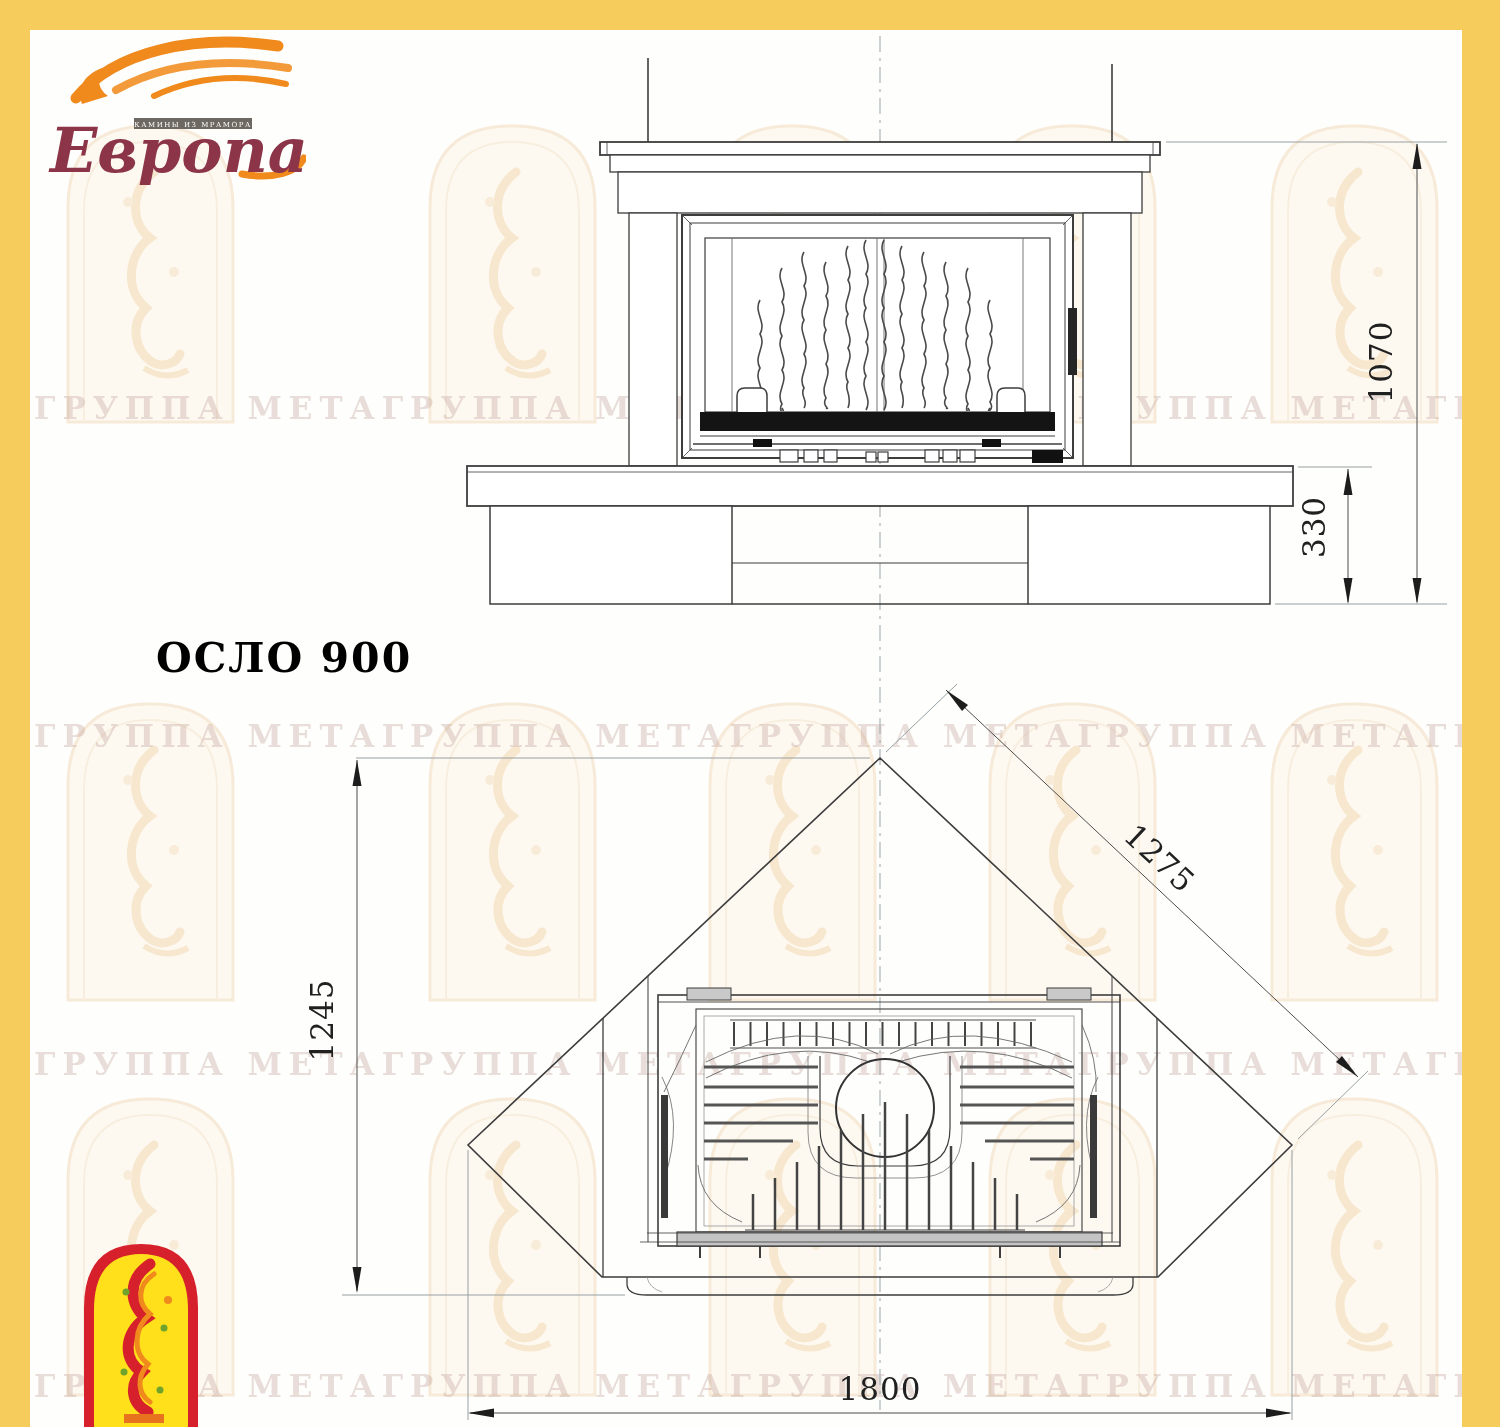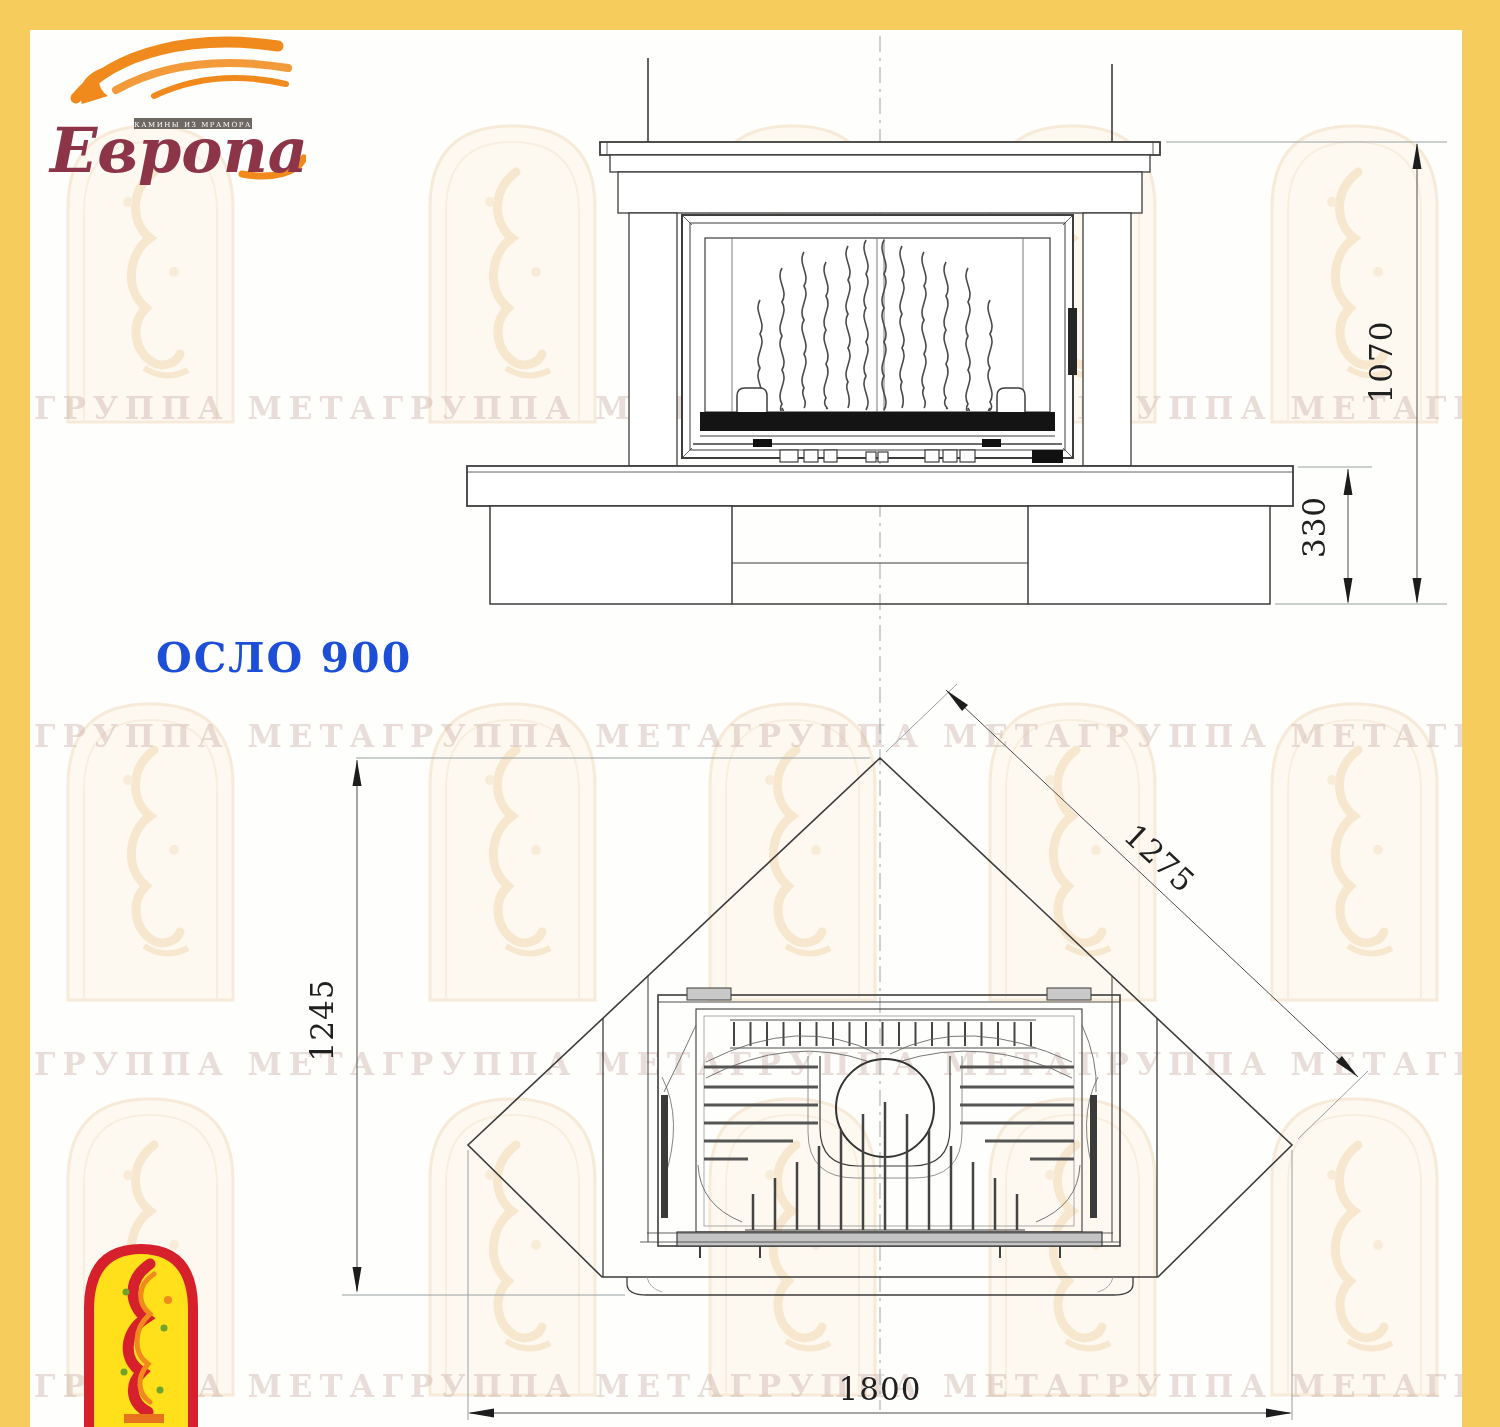--- a/index.html
+++ b/index.html
@@ -9,21 +9,21 @@
   #border-top{left:0;top:0;width:1500px;height:30px;}
   #border-left{left:0;top:0;width:30px;height:1427px;}
   #border-right{right:0;top:0;width:38px;height:1427px;}
   #wm-layer{position:absolute;left:0;top:0;width:1500px;height:1427px;z-index:1;}
   .wm-text{position:absolute;left:34px;width:1430px;height:40px;overflow:hidden;
            white-space:nowrap;font-family:"DejaVu Serif",serif;font-weight:bold;
            font-size:31px;letter-spacing:7px;color:rgba(190,158,150,0.34);}
   #tech-svg{position:absolute;left:0;top:0;z-index:2;}
   #model-title{position:absolute;left:156px;top:634px;z-index:3;
                font-family:"DejaVu Serif",serif;font-weight:bold;font-size:41px;
-               letter-spacing:2px;color:#1d4ed8;}
+               letter-spacing:2px;color:#000000;}
   #logo{position:absolute;left:46px;top:24px;z-index:3;}
   #emblem{position:absolute;left:80px;top:1240px;z-index:3;}
   svg text.dim{font-family:"DejaVu Serif",serif;font-size:31px;fill:#202020;letter-spacing:1px;}
 </style>
 </head>
 <body>
 
 <div id="canvas">
 
   <div id="border-top" class="border"></div>

